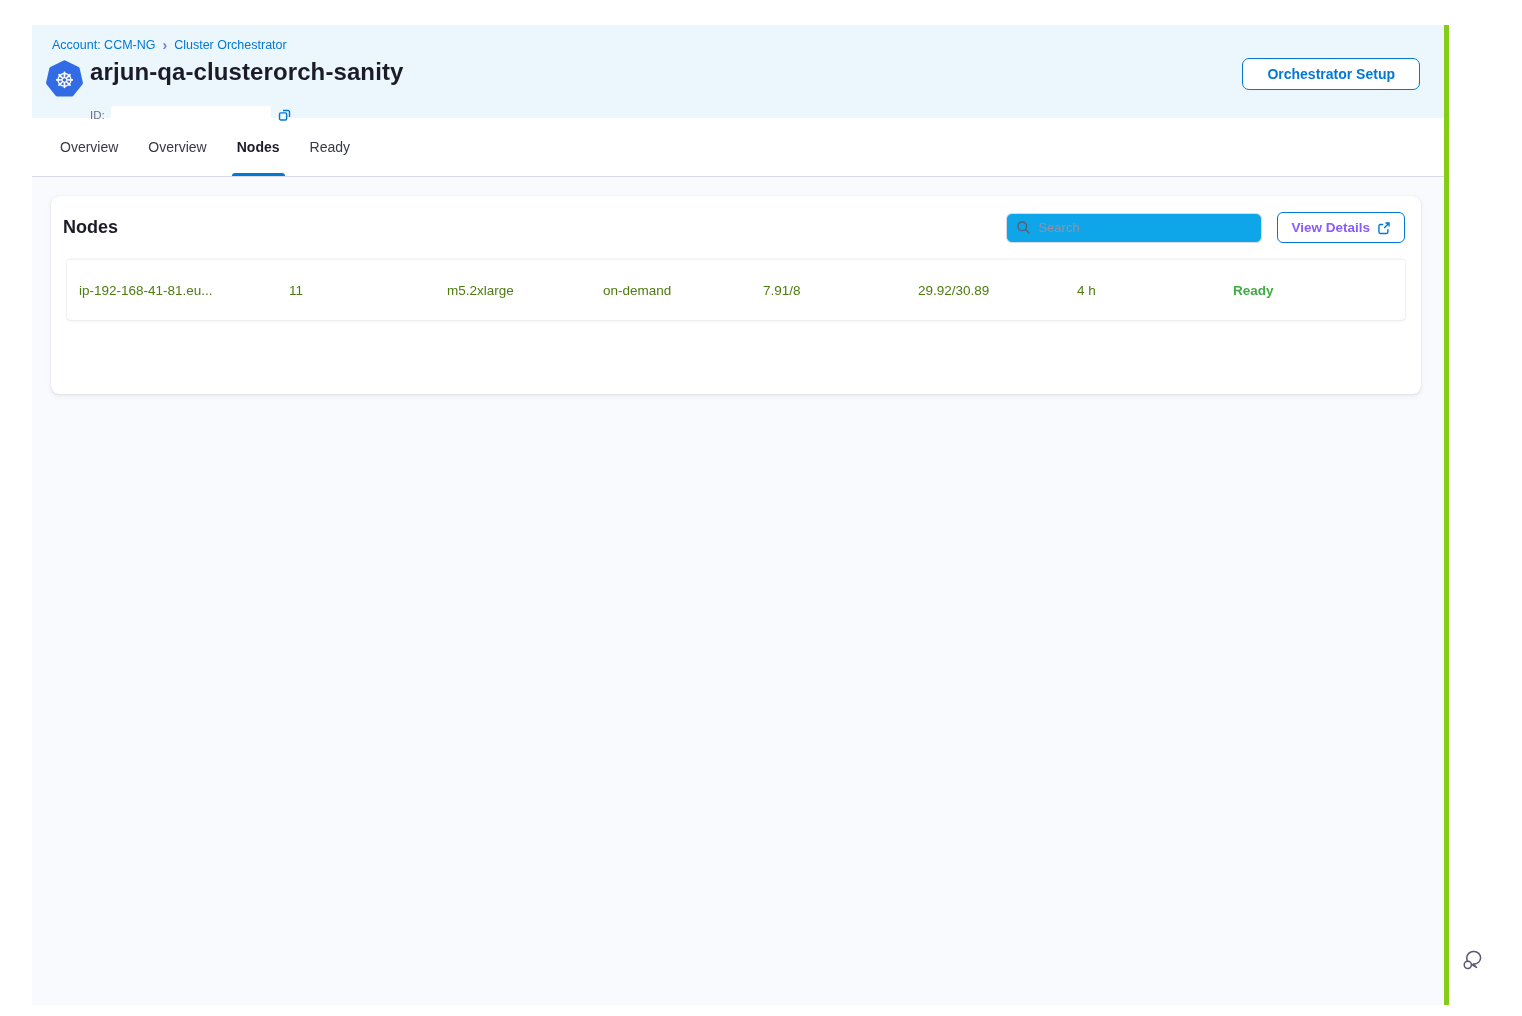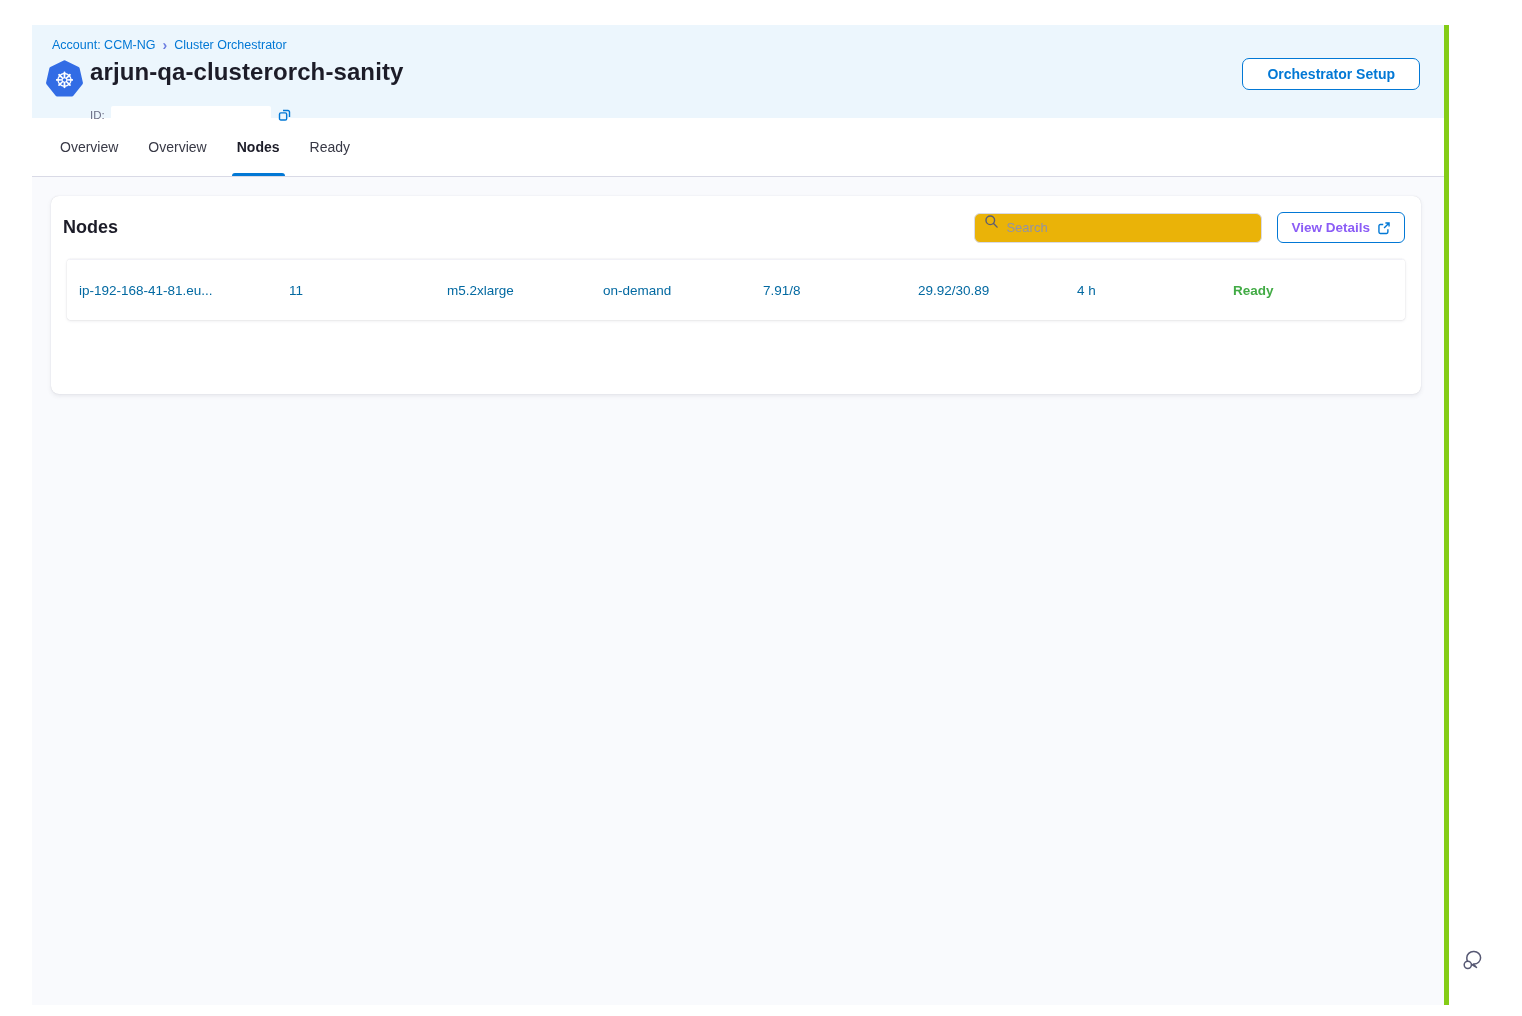--- a/index.html
+++ b/index.html
@@ -31,35 +31,35 @@
   .tab.active { font-weight:700; color:#1c1c28; }
   .tab.active::after { content:""; position:absolute; left:-5px; right:-5px; bottom:0; height:3px; background:#0278d5; border-radius:3px 3px 0 0; }
 
   
   .content { height:844px; padding:19px 23px 0 19px; }
   .card { background:#ffffff; border-radius:8px; box-shadow:0 0 1px rgba(40,41,61,.18), 0 2px 4px rgba(96,97,112,.12); padding:16px; height:198px; }
   .card-header { display:flex; align-items:center; }
   .card-title { font-size:18px; font-weight:700; color:#1c1c28; margin-left:-4px; }
   .header-right { margin-left:auto; display:flex; align-items:center; gap:15px; }
 
-  .search-box { display:flex; width:288px; height:30px; border:1px solid #d9dae6; border-radius:6px; background:#eab308; padding:0 9px; gap:7px; }
+  .search-box { display:flex; align-items:center; width:256px; height:30px; border:1px solid #d9dae6; border-radius:6px; background:#0ea5e9; padding:0 9px; gap:7px; }
   .search-box svg { flex:0 0 auto; }
   .search-input { border:none; outline:none; flex:1; font-size:13px; color:#383946; font-family:inherit; background:transparent; }
   .search-input::placeholder { color:#9293a5; }
 
   .view-details-btn { height:31px; padding:0 13px; background:#ffffff; border:1.5px solid #0278d5; border-radius:6px;
     color:#8b5cf6; font-weight:700; font-size:13.5px; display:flex; align-items:center; gap:7px; cursor:pointer; font-family:inherit; }
 
   
   .table-wrap { margin-top:16px; border-radius:4px; box-shadow:0 0 1px rgba(40,41,61,.25), 0 1px 3px rgba(96,97,112,.14); overflow:hidden; background:#fff; }
   .tr { display:grid; grid-template-columns:210px 158px 156px 160px 155px 159px 156px 1fr; align-items:center; }
   .thead { background:#f3f3fa; height:36px; }
   .th { font-size:11px; font-weight:700; color:#22222a; letter-spacing:.4px; padding-left:12px; text-transform:uppercase; }
   .tbody-row { height:61px; background:#fff; border-top:1px solid #f1f1f7; cursor:pointer; }
-  .td { font-size:13.5px; color:#0369a1; padding-left:12px; }
+  .td { font-size:13.5px; color:#4d7c0f; padding-left:12px; }
   .td.status { color:#42ab45; font-weight:700; }
 
   
   .chat-fab { position:absolute; left:1461px; top:948px; width:24px; height:24px; cursor:pointer; }
 </style>
 </head>
 <body>
 
 <div class="frame">
 

